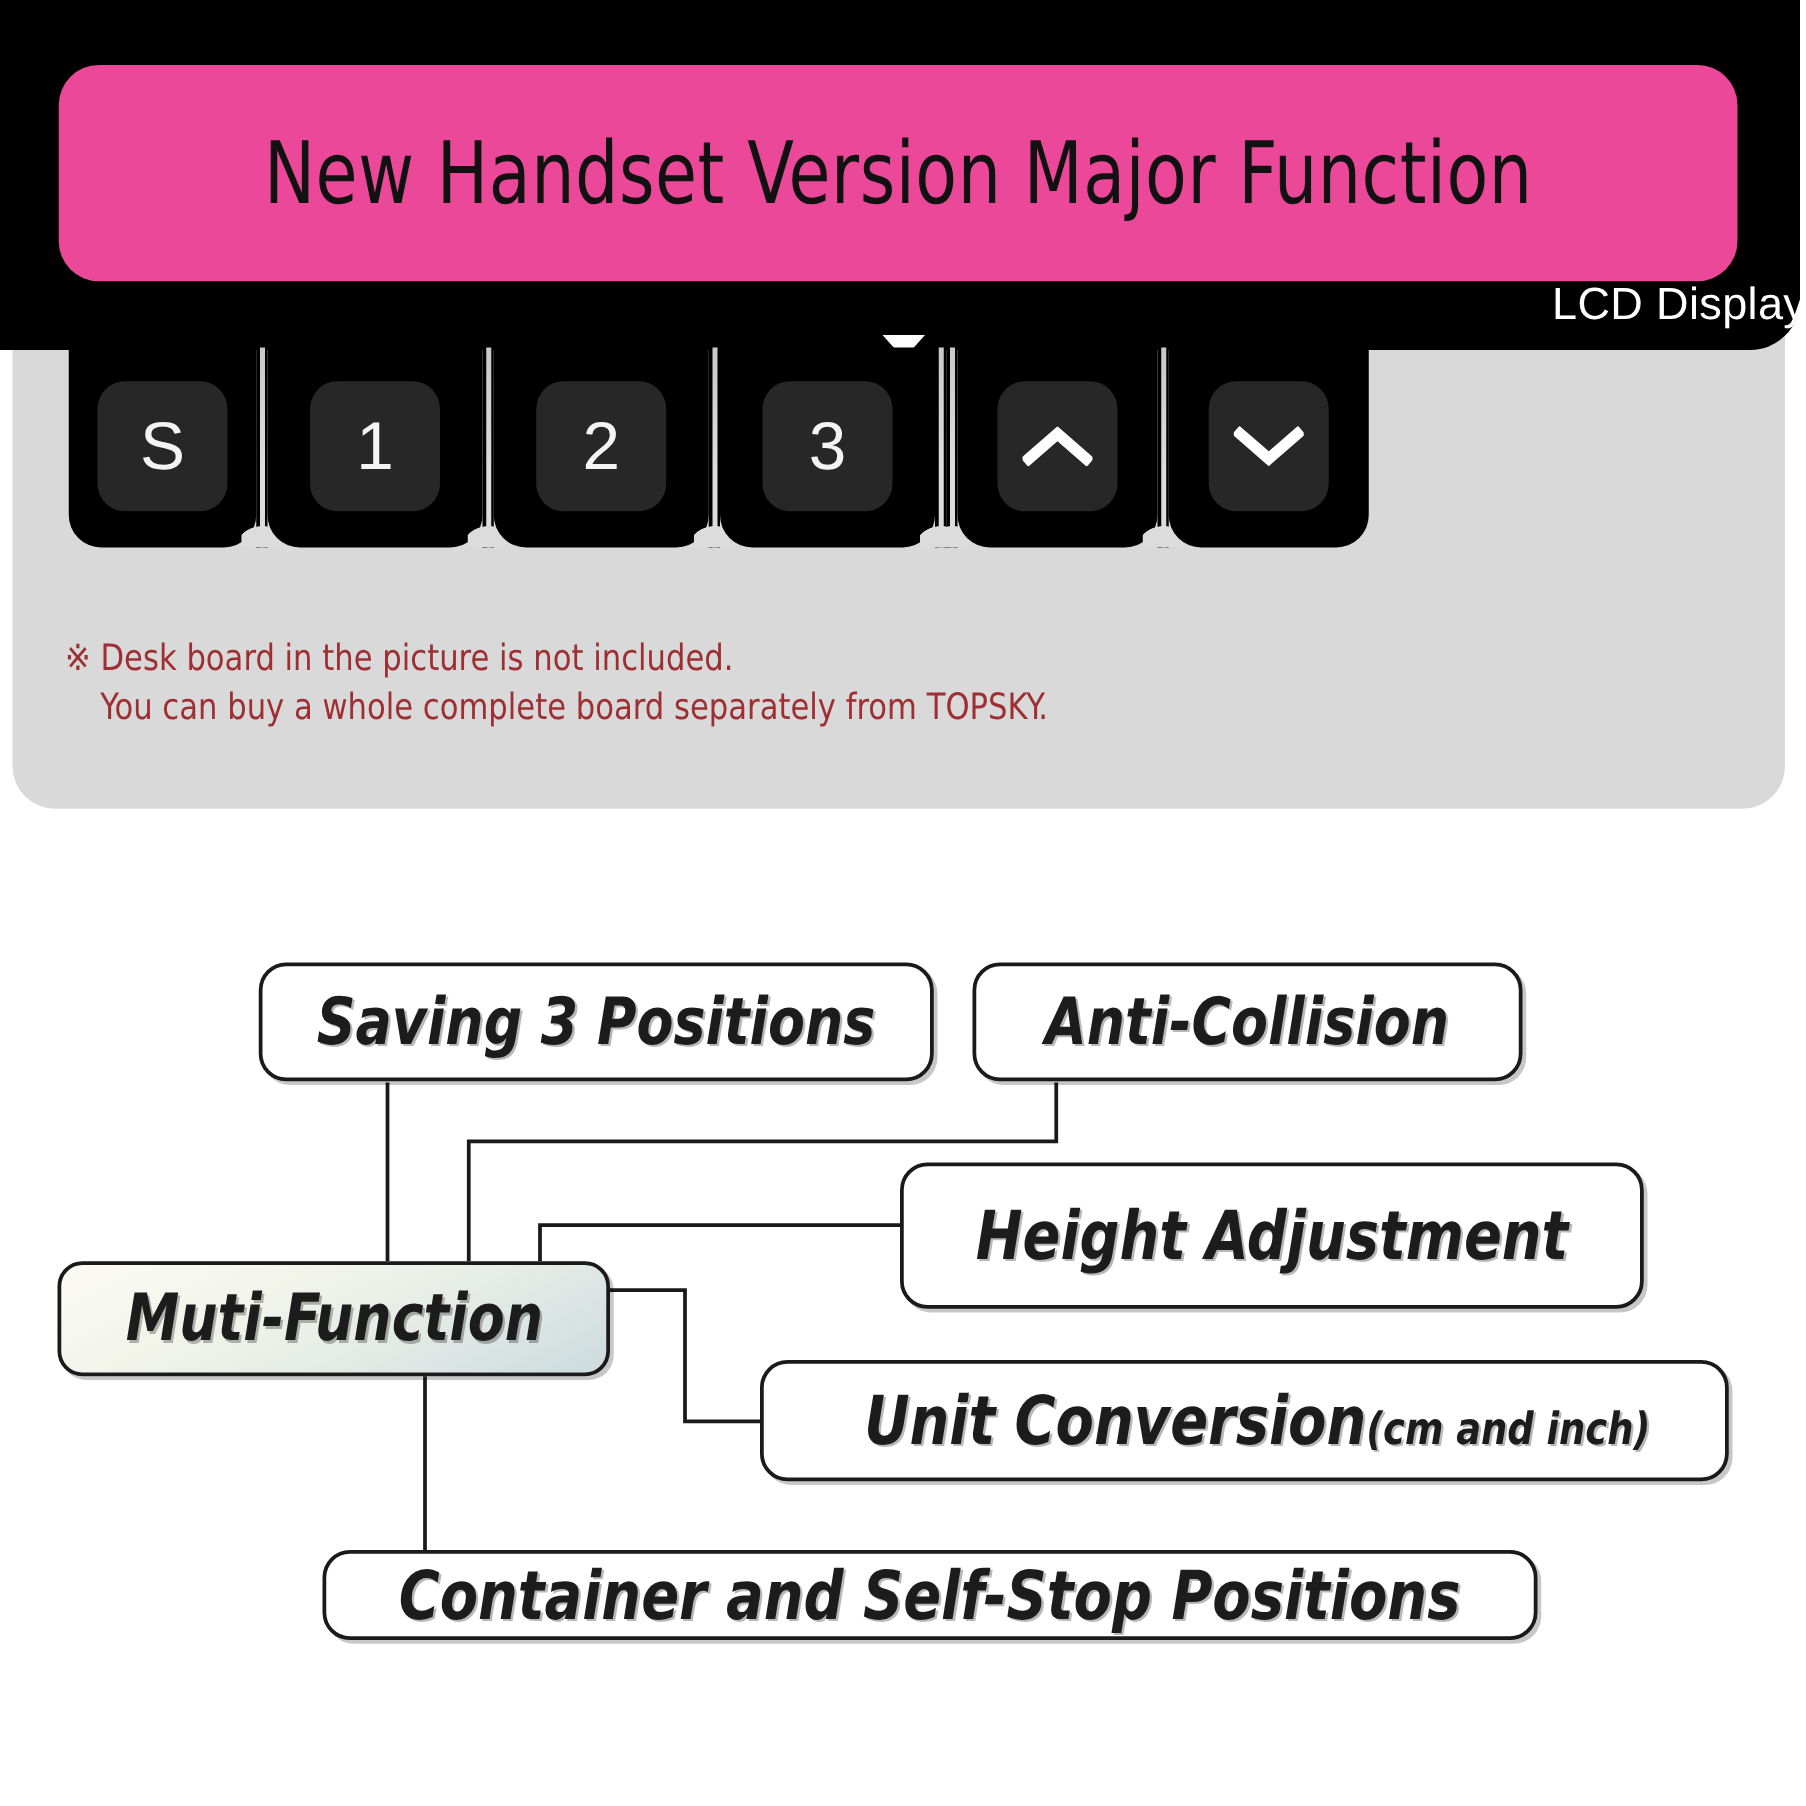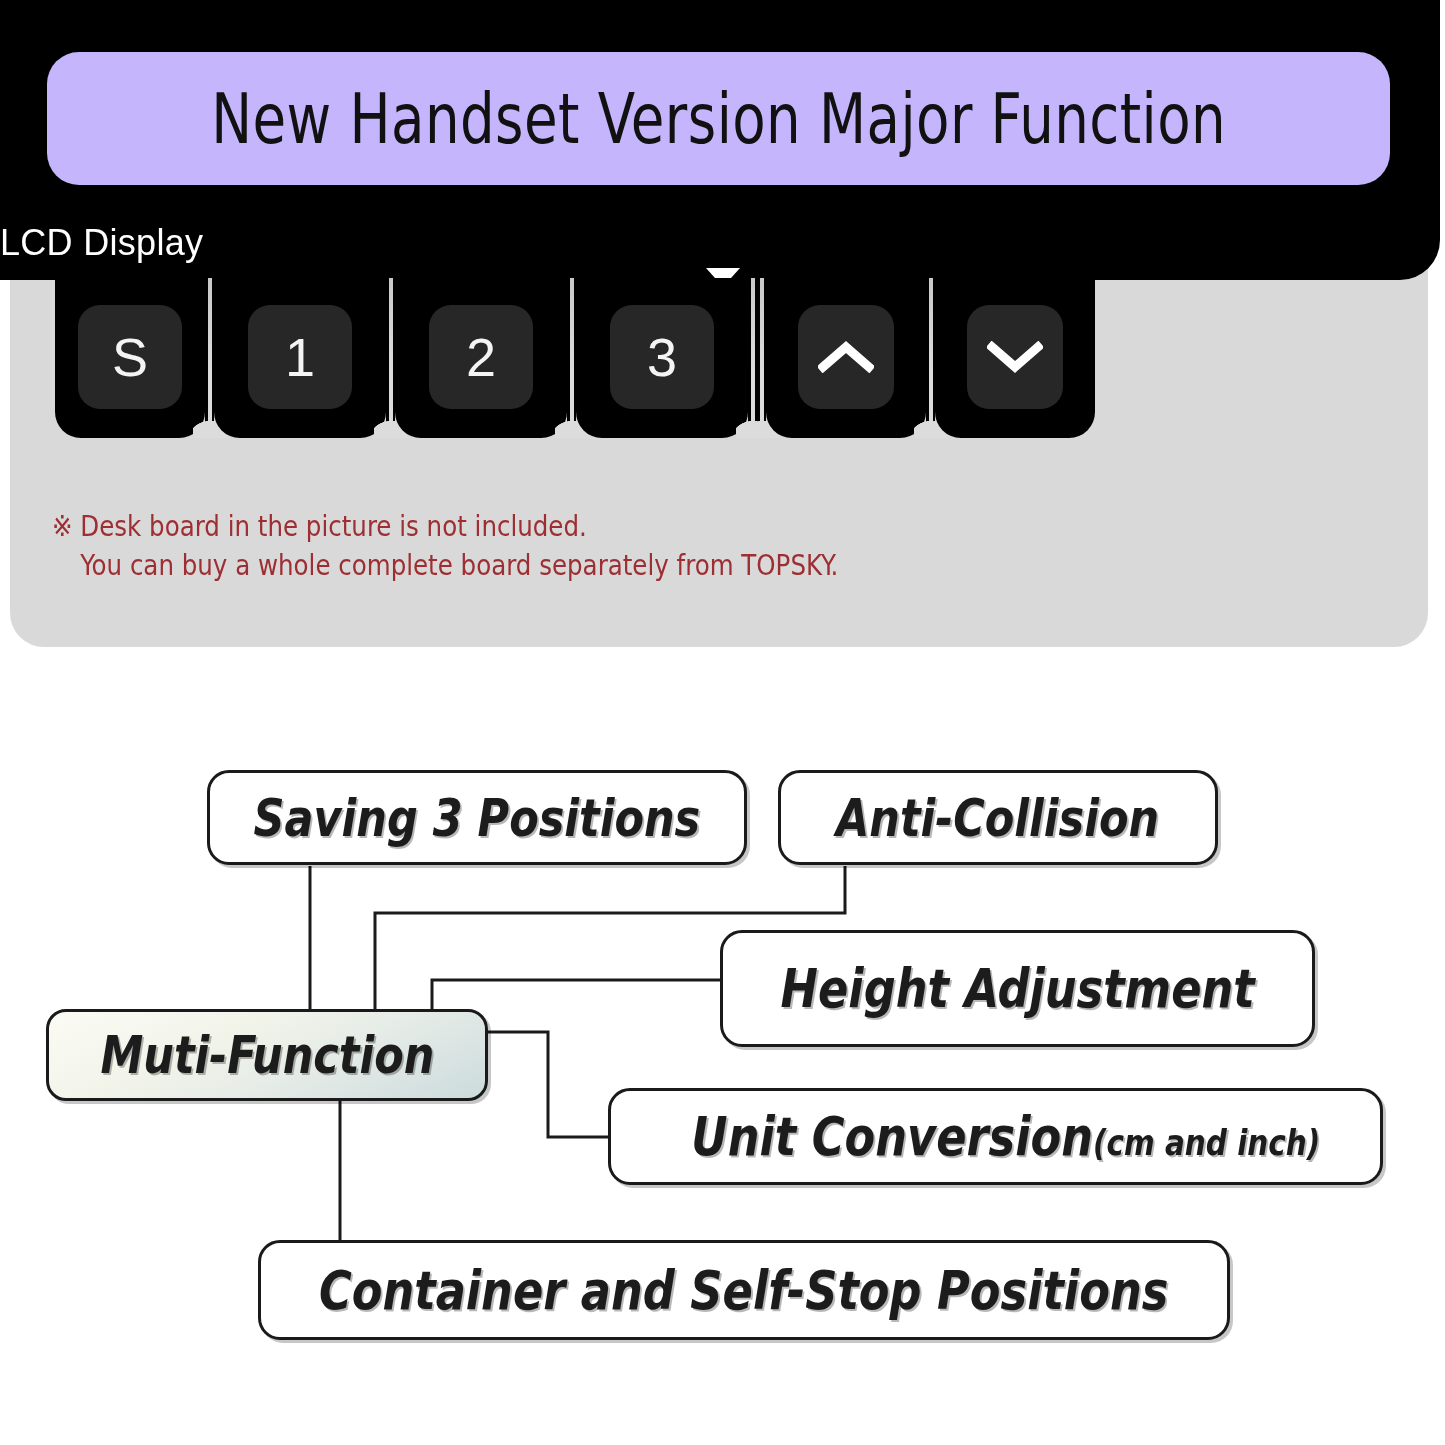--- a/index.html
+++ b/index.html
@@ -44,22 +44,22 @@
     background: #000000;
     border-radius: 0 0 40px 40px;
   }
 
   
   #title-plate {
     position: absolute;
     left: 47px;
     top: 52px;
     width: 1343px;
-    height: 133px;
-    background: #c4b5fd;
+    height: 173px;
+    background: #ec4899;
     border-radius: 32px;
     display: flex;
     align-items: center;
     justify-content: center;
   }
   #title-text {
     font-family: "Liberation Sans Narrow", "DejaVu Sans Condensed", "Liberation Sans", sans-serif;
     font-size: 69px;
     font-weight: 300;
     color: #111111;
@@ -67,21 +67,21 @@
     white-space: nowrap;
     transform: scaleX(0.88);
   }
 
   
   #lcd-label-wrap {
     position: absolute;
     left: 0;
     top: 222px;
     width: 1445px;
-    text-align: left;
+    text-align: right;
     pointer-events: none;
   }
   #lcd-label {
     font-size: 36px;
     color: #ffffff;
     font-weight: 400;
     letter-spacing: 0.3px;
     display: inline-block;
   }
   #lcd-pointer {
@@ -239,21 +239,21 @@
 
   #node-anti     { left: 778px; top: 110px; width: 440px;  height: 95px; }
   #node-anti     .node-label { font-size: 52px; }
 
   #node-height   { left: 720px; top: 270px; width: 595px;  height: 117px; }
   #node-height   .node-label { font-size: 54px; }
 
   #node-unit     { left: 608px; top: 428px; width: 775px;  height: 97px; padding-left: 20px; }
   #node-unit     .node-label { font-size: 54px; }
 
-  #node-container{ left: 258px; top: 580px; width: 972px;  height: 100px; }
+  #node-container{ left: 258px; top: 580px; width: 972px;  height: 72px; }
   #node-container .node-label { font-size: 54px; }
 
   #node-muti {
     left: 46px; top: 349px; width: 442px; height: 92px;
     background: linear-gradient(155deg, #fbfbf4 0%, #f2f4ea 35%, #e3eae6 65%, #ccdbdd 100%);
     border-radius: 20px;
   }
   #node-muti .node-label { font-size: 52px; }
 </style>
 </head>

